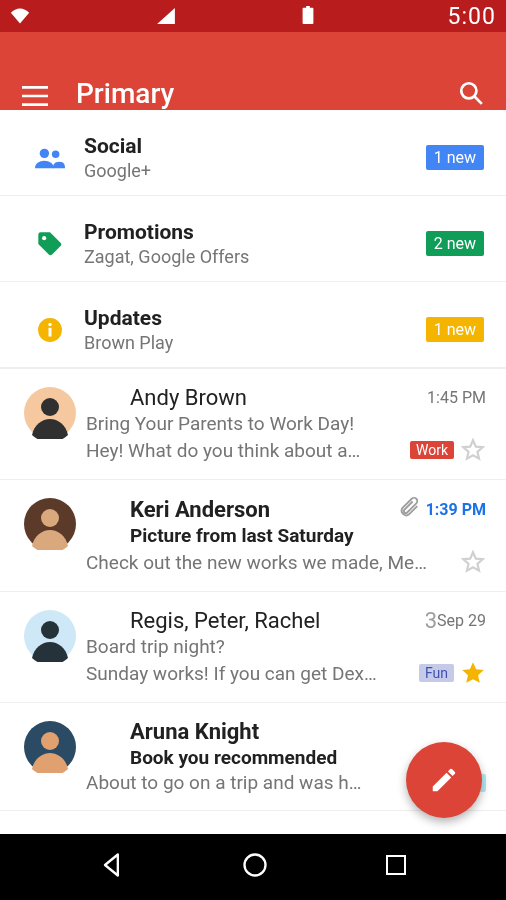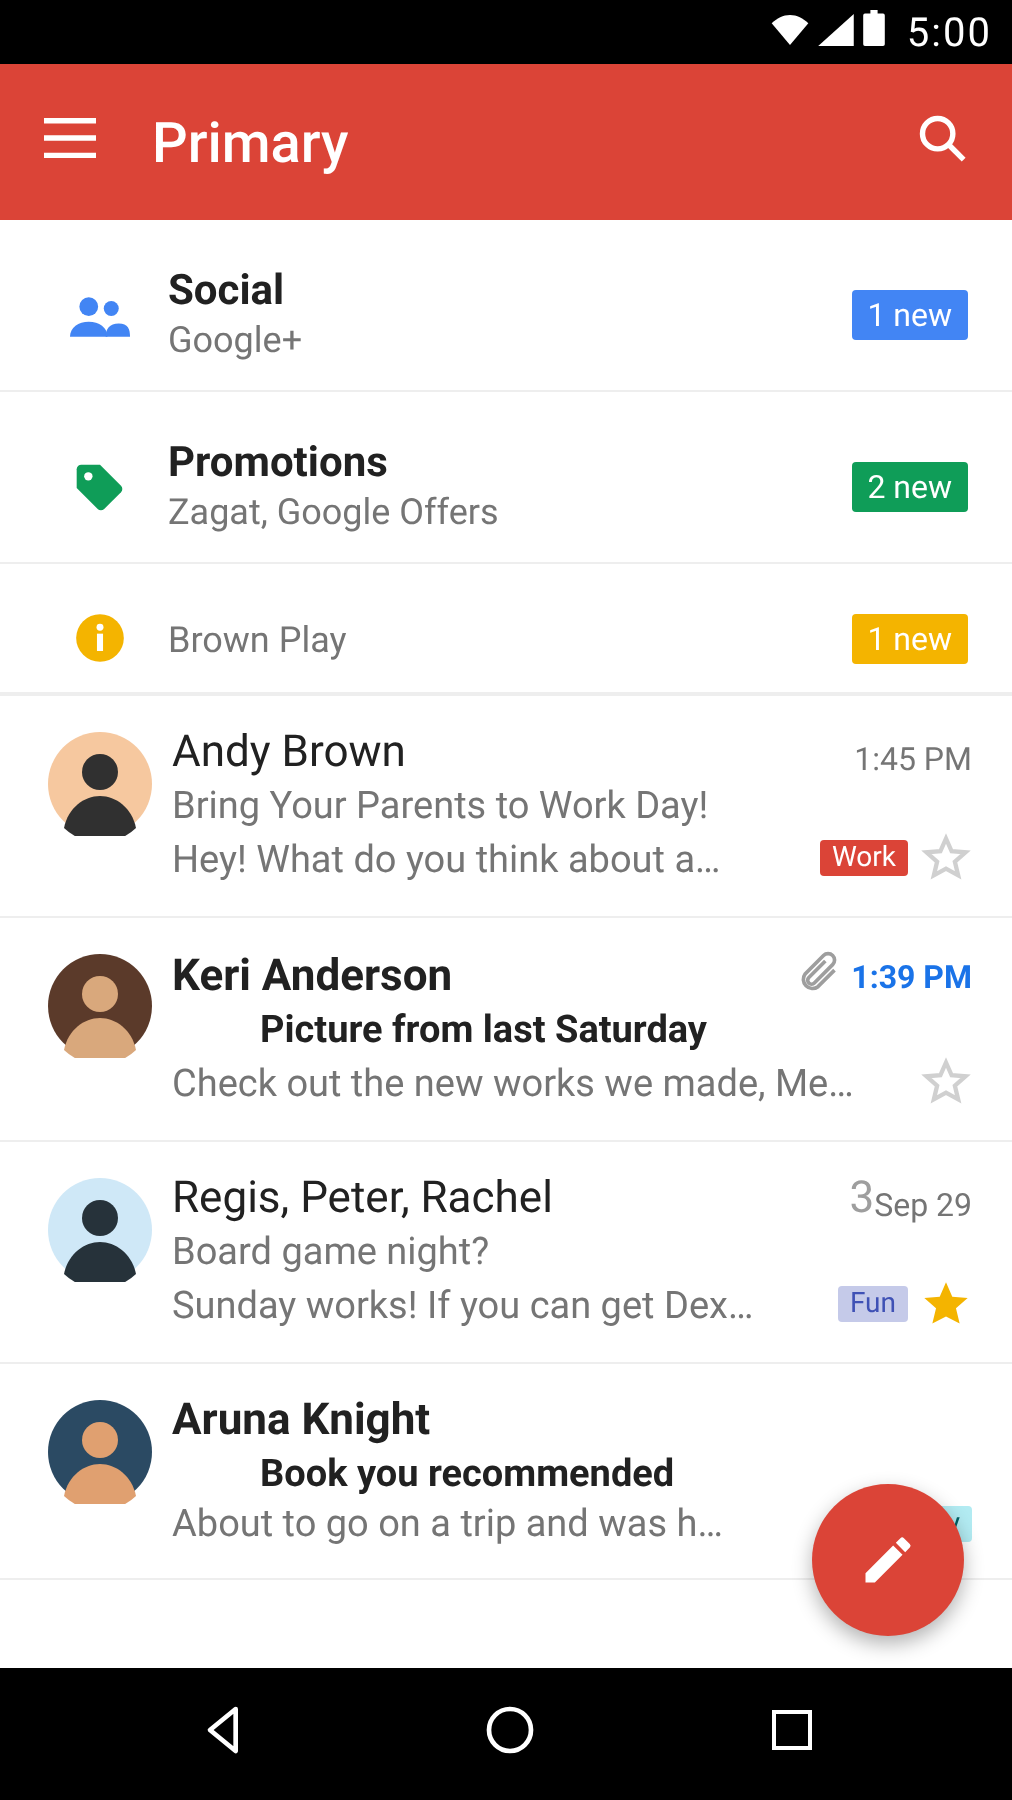--- a/index.html
+++ b/index.html
@@ -6,35 +6,35 @@
   body {
     font-family: Roboto, Arial, sans-serif;
     width: 506px;
     height: 900px;
     background: #fff;
     overflow: hidden;
     position: relative;
   }
   .status-bar {
     height: 32px;
-    background: #000000;
+    background: #b91c1c;
     display: flex;
     align-items: center;
-    justify-content: flex-end;
+    justify-content: space-between;
     padding: 0 10px;
     color: #fff;
-    font-size: 20px;
+    font-size: 23px;
     gap: 4px;
   }
   .status-bar .time { margin-left: 6px; font-weight: 400; letter-spacing: 1px;}
   .app-bar {
     height: 78px;
     background: #db4437;
     display: flex;
-    align-items: center;
+    align-items: flex-end;
     padding: 0 22px;
     color: #fff;
   }
   .app-bar .menu-btn { cursor: pointer; }
   .app-bar .title { font-size: 28px; font-weight: 500; margin-left: 28px; flex: 1; }
   .app-bar .search-btn { cursor: pointer; }
 
   .list { background:#fff; }
 
   .category {
@@ -69,21 +69,21 @@
     padding: 16px 20px 16px 22px;
     border-bottom: 1px solid #eee;
     cursor: pointer;
   }
   .avatar-wrap { width: 56px; display:flex; justify-content:center; align-items:flex-start; padding-top:2px;}
   .avatar {
     width: 52px; height: 52px; border-radius: 50%;
     display:flex; align-items:center; justify-content:center;
   }
   .email-body { flex: 1; margin-left: 8px; min-width: 0; }
-  .line1 { display:flex; align-items:flex-end; }
+  .line1 { display:flex; align-items:center;margin-left:44px; }
   .sender { font-size: 22px; color:#212121; flex:1; white-space:nowrap; overflow:hidden; text-overflow:ellipsis;}
   .sender.unread { font-weight: 700; }
   .count { color:#9e9e9e; font-size:22px; margin-left:8px; }
   .time-col {
     color:#757575; font-size:16px; white-space:nowrap;
     display:flex; align-items:center; gap:6px;
   }
   .time-col.unread { color:#1a73e8; font-weight:700; }
   .subject { font-size: 19px; color:#757575; margin-top:2px; white-space:nowrap; overflow:hidden; text-overflow:ellipsis;}
   .subject.unread { font-weight:700; color:#212121;margin-left:44px; }
@@ -184,20 +184,21 @@
     </div>
     <div class="category">
     <div class="cat-icon">
         <svg width="26" height="26" viewBox="0 0 24 24">
           <circle cx="12" cy="12" r="11" fill="#F4B400"></circle>
           <rect x="10.6" y="10" width="2.8" height="8" fill="#fff"></rect>
           <circle cx="12" cy="7" r="1.6" fill="#fff"></circle>
         </svg>
       </div>
     <div class="cat-body">
+      <div class="cat-title">Updates</div>
       <div class="cat-sub">Brown Play</div>
     </div>
     <div class="badge" style="background:#F4B400">1 new</div>
     </div>
     <div class="divider-thick"></div>
     <div class="email">
     <div class="avatar-wrap">
         <div class="avatar">
           <svg width="52" height="52" viewBox="0 0 52 52">
     <circle cx="26" cy="26" r="26" fill="#f6c89f"></circle>
@@ -266,21 +267,21 @@
         </div>
       </div>
     <div class="email-body">
       <div class="line1">
         <span class="sender ">Regis, Peter, Rachel</span>
         <span class="count">3</span>
         <span class="time-col ">
             <span>Sep 29</span>
           </span>
       </div>
-      <div class="subject ">Board game night?</div>
+      <div class="subject ">Board trip night?</div>
       <div class="line3">
         <span class="preview">Sunday works! If you can get Dex…</span>
         <span class="label-chip" style="background:#c5cae9;color:#3f51b5">Fun</span>
         <span class="star"><svg width="26" height="26" viewBox="0 0 24 24">
               <path fill="#F4B400" d="M12 2l2.9 6.6 7.1.6-5.4 4.8 1.7 7L12 17.8 5.7 21l1.7-7L2 9.2l7.1-.6L12 2z"></path>
             </svg></span>
       </div>
     </div>
     </div>
     <div class="email">

